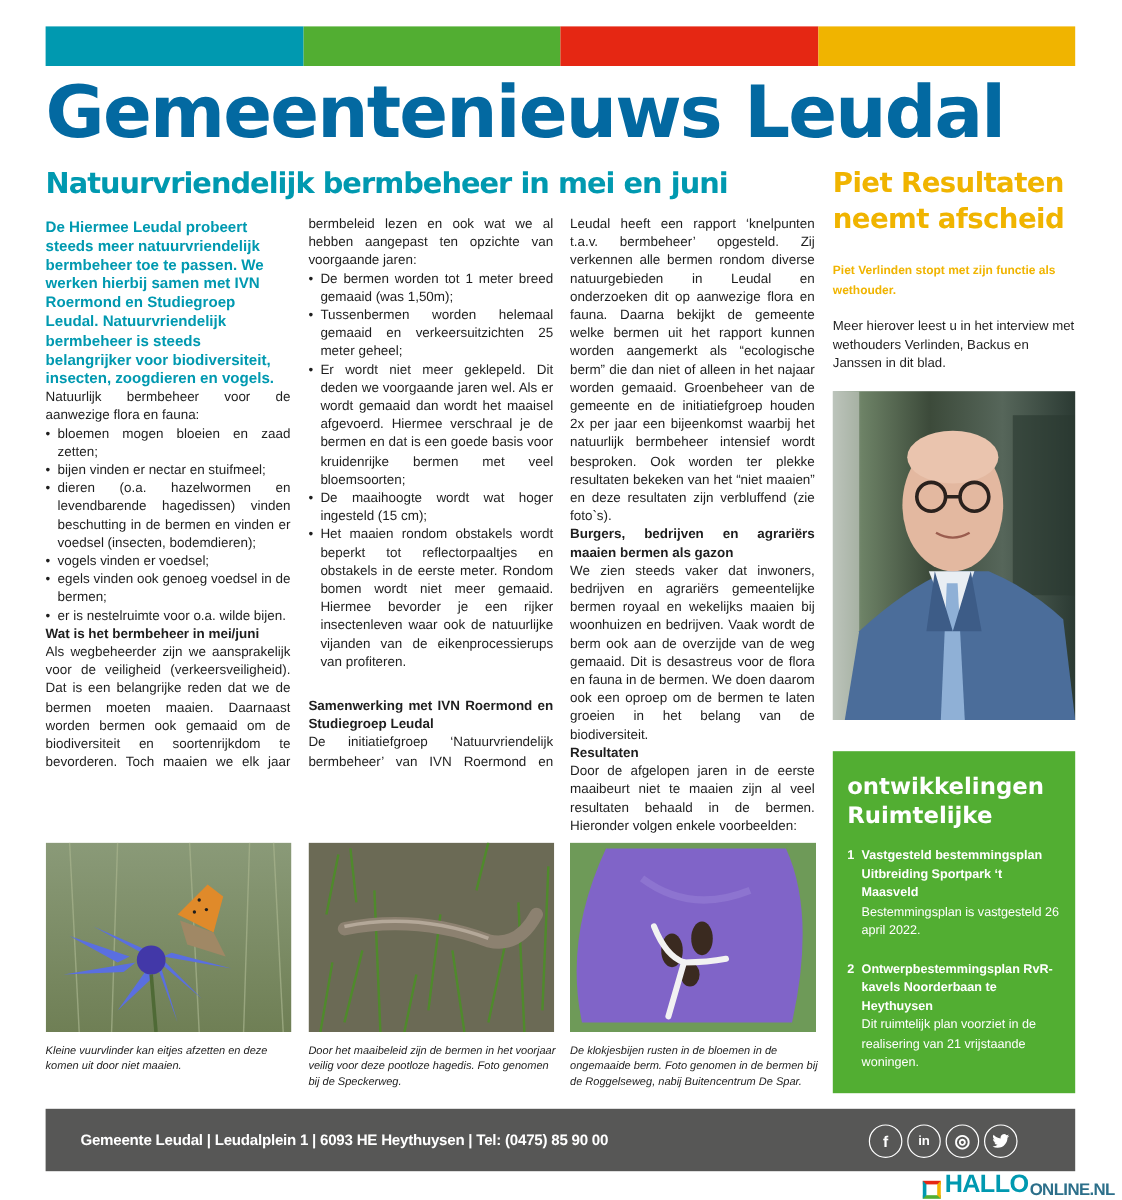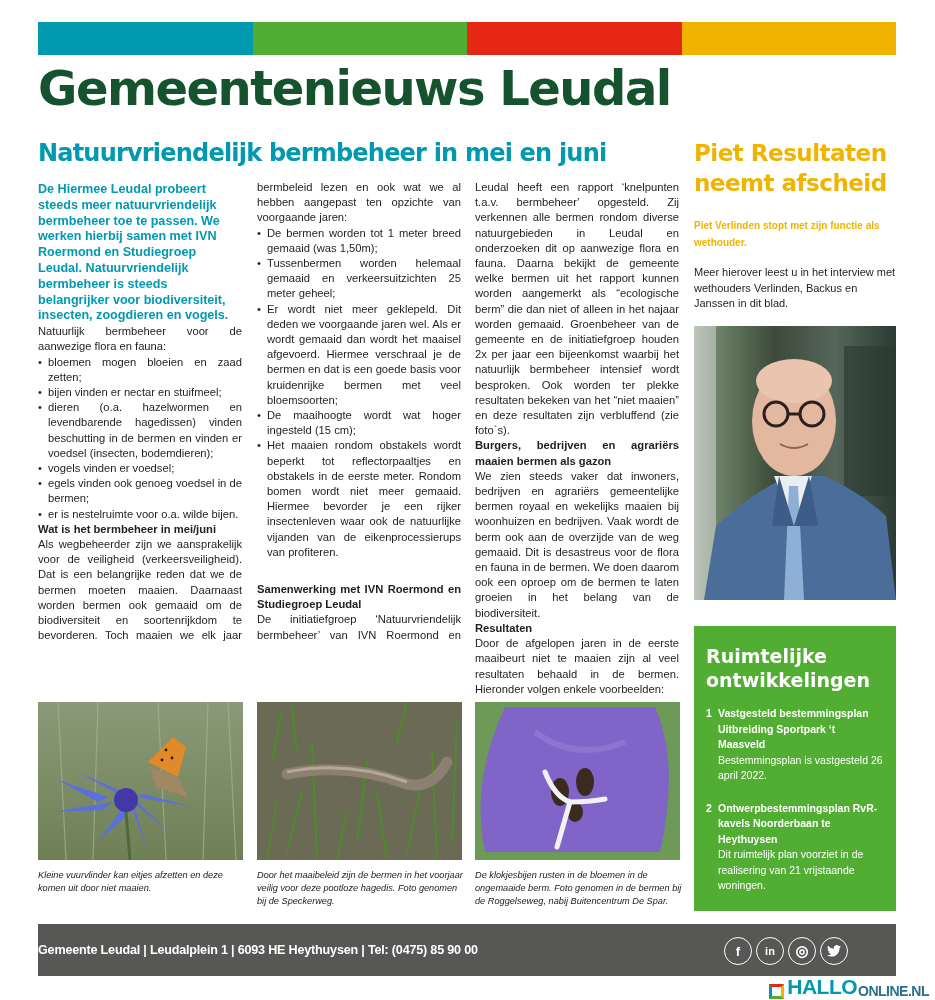--- a/index.html
+++ b/index.html
@@ -1,19 +1,19 @@
 <!DOCTYPE html>
 <html><head>
 <meta charset="utf-8">
 <style>
   * { box-sizing: border-box; margin: 0; padding: 0; }
   body { width: 935px; height: 1000px; background: #ffffff; font-family: "Liberation Sans", sans-serif; color: #1e1e1e; position: relative; overflow: hidden; }
   .colorbar { position: absolute; top: 22px; left: 38px; width: 858px; height: 33px; display: flex; }
   .colorbar div { flex: 1; }
-  .masthead { position: absolute; top: 64px; left: 38px; font-family: "DejaVu Sans", sans-serif; font-weight: bold; font-size: 48px; color: #14532d; letter-spacing: -1.5px; line-height: 1; }
+  .masthead { position: absolute; top: 64px; left: 38px; font-family: "DejaVu Sans", sans-serif; font-weight: bold; font-size: 60px; color: #0369a1; letter-spacing: -1.5px; line-height: 1; }
   .headline { position: absolute; top: 139px; left: 38px; font-family: "DejaVu Sans", sans-serif; font-weight: bold; font-size: 24px; color: #0099b0; letter-spacing: -0.8px; }
   .col { position: absolute; font-size: 11.2px; line-height: 15.2px; text-align: justify; hyphens: auto; }
   .col1 { left: 38px; top: 182px; width: 204px; }
   .col2 { left: 257px; top: 180px; width: 204px; }
   .col3 { left: 475px; top: 180px; width: 204px; }
   .intro { color: #0099b0; font-weight: bold; font-size: 12.6px; line-height: 15.8px; text-align: left; margin-bottom: 18px; }
   .col p { margin: 0; }
   ul.bullets { list-style: none; }
   ul.bullets li { position: relative; padding-left: 10px; }
   ul.bullets li::before { content: "•"; position: absolute; left: 0; top: 0; }
@@ -23,21 +23,21 @@
   .piet-lead { top: 217px; font-size: 10px; line-height: 17px; font-weight: bold; color: #f0b400; }
   .piet-body { top: 265px; font-size: 11px; line-height: 15.5px; }
   .portrait { position: absolute; left: 694px; top: 326px; width: 202px; height: 274px; overflow: hidden; background: linear-gradient(90deg, #a9b4a9 0%, #6d8266 12%, #3c4a3a 40%, #56665a 70%, #2b3a33 100%); }
   .box-green { position: absolute; left: 694px; top: 626px; width: 202px; height: 285px; background: #52ae32; color: #ffffff; padding: 18px 12px 10px 12px; }
   .box-green .ttl { font-family: "DejaVu Sans", sans-serif; font-weight: bold; font-size: 19px; line-height: 24px; margin-bottom: 14px; }
   .plan { display: flex; font-size: 10.5px; line-height: 15.5px; margin-bottom: 17px; }
   .plan .num { width: 12px; font-weight: bold; }
   .plan .pt { font-weight: bold; }
   .photo { position: absolute; top: 702px; width: 205px; height: 158px; overflow: hidden; }
   .caption { position: absolute; top: 869px; width: 210px; font-size: 9.2px; line-height: 13px; font-style: italic; color: #222; }
-  .footer { position: absolute; left: 38px; top: 924px; width: 858px; height: 52px; background: #575756; color: #fff; display: flex; align-items: center; }
+  .footer { position: absolute; left: 38px; top: 924px; width: 858px; height: 52px; background: #575756; color: #fff; display: flex; align-items: center; padding-left: 29px; }
   .footer .addr { font-size: 12.6px; font-weight: bold; letter-spacing: -0.2px; }
   .social { position: absolute; right: 48px; top: 13px; display: flex; gap: 4px; }
   .social span { width: 28px; height: 28px; border: 1.4px solid #fff; border-radius: 50%; display: flex; align-items: center; justify-content: center; font-weight: bold; font-size: 13px; color: #fff; }
   .hallo { position: absolute; right: 6px; top: 975px; font-weight: bold; font-size: 20px; letter-spacing: -0.5px; display: flex; align-items: flex-end; }
   .hallo .logo-sq { width: 15px; height: 15px; margin-right: 3px; border: 3px solid; border-color: #e52713 #f0b400 #52ae32 #0099b0; }
   .hallo .h1 { color: #0099b0; font-size: 21px; }
   .hallo .h2 { color: #2c6f8a; font-size: 14px; margin-left: 1px; }
 </style>
 </head>
 <body>
@@ -107,22 +107,22 @@
     <ellipse cx="100" cy="55" rx="38" ry="22" fill="#eac4ae"></ellipse>
     <circle cx="82" cy="88" r="12" fill="none" stroke="#2a211d" stroke-width="3"></circle>
     <circle cx="118" cy="88" r="12" fill="none" stroke="#2a211d" stroke-width="3"></circle>
     <line x1="94" y1="88" x2="106" y2="88" stroke="#2a211d" stroke-width="3"></line>
     <path d="M86 118 Q100 126 114 118" stroke="#9a5c4e" stroke-width="2" fill="none"></path>
   </svg>
 </div>
 
 <div class="box-green">
   <div class="ttl">
+    <div>ontwikkelingen</div>
     <div>Ruimtelijke</div>
-    <div>ontwikkelingen</div>
   </div>
   <div class="plan">
     <div class="num">1</div>
     <div style="flex:1">
       <div class="pt">Vastgesteld bestemmingsplan Uitbreiding Sportpark ‘t Maasveld</div>
       <div>Bestemmingsplan is vastgesteld 26 april 2022.</div>
     </div>
   </div>
   <div class="plan">
     <div class="num">2</div>

